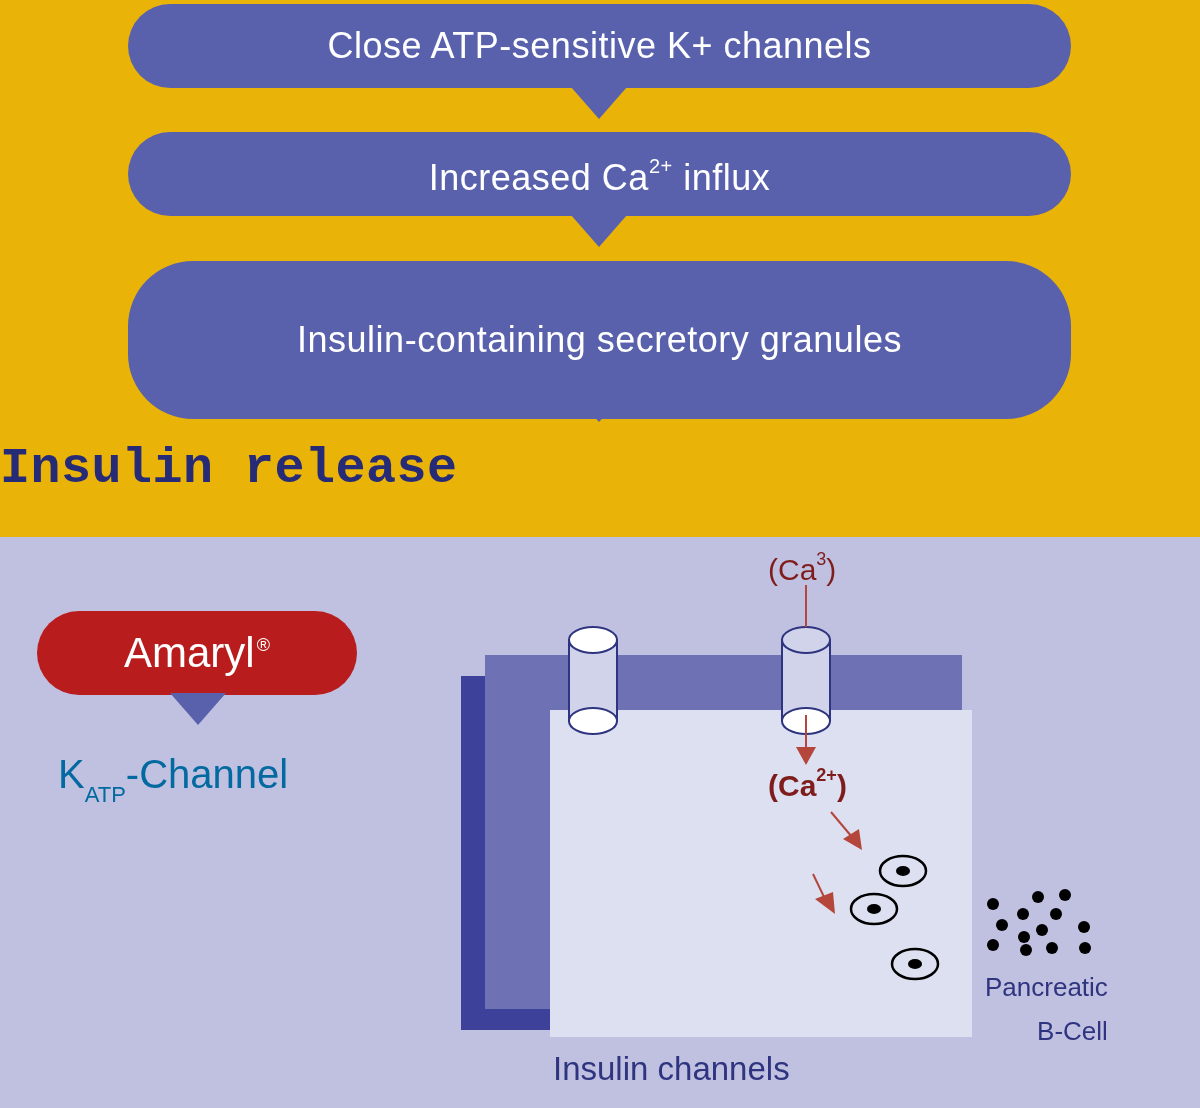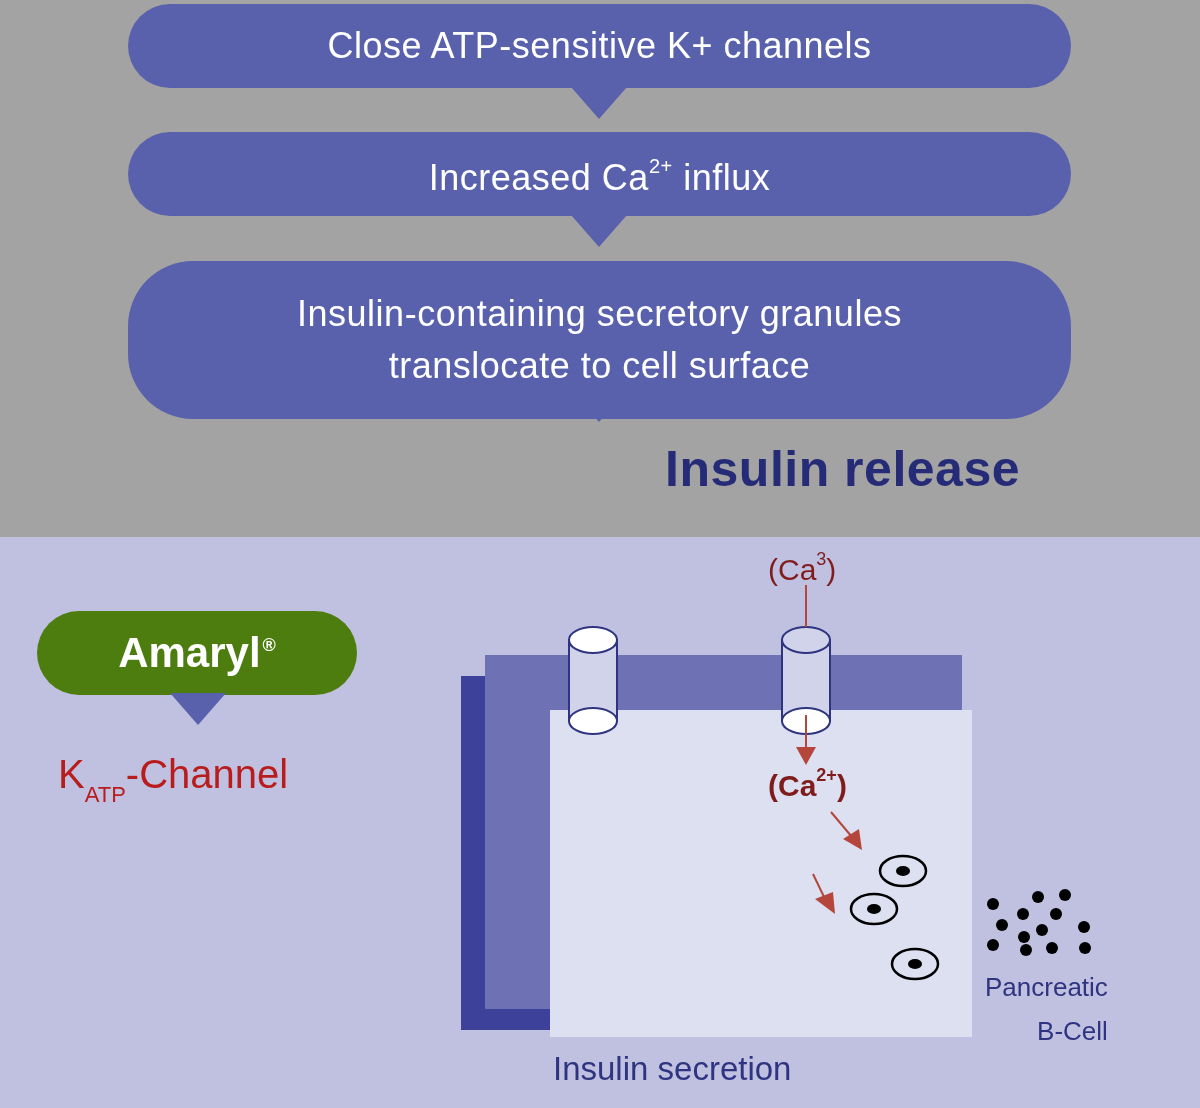--- a/index.html
+++ b/index.html
@@ -1,21 +1,21 @@
 <!DOCTYPE html>
 <html><head>
 <meta charset="utf-8">
 <style>
   html, body { margin: 0; padding: 0; }
   body {
     width: 1200px; height: 1108px; overflow: hidden; position: relative;
     font-family: "Liberation Sans", "DejaVu Sans", sans-serif;
     background: #ECECF5;
   }
-  .top { position: absolute; left: 0; top: 0; width: 1200px; height: 537px; background: #a3a3a3; }
+  .top { position: absolute; left: 0; top: 0; width: 1200px; height: 537px; background: #eab308; }
   .bottom { position: absolute; left: 0; top: 537px; width: 1200px; height: 571px; background: #C0C0E0; }
 
   .bubble {
     position: absolute; left: 128px; width: 943px;
     background: #5961AD; color: #fff;
     border-radius: 45px;
     display: flex; align-items: center; justify-content: center; text-align: center;
     font-size: 36px; letter-spacing: 0.5px; line-height: 50px;
   }
   .tail {
@@ -26,38 +26,39 @@
   .b1 { top: 4px; height: 84px; }
   .t1 { left: 571px; top: 87px; }
   .b2 { top: 132px; height: 84px; justify-content: center; }
   .t2 { left: 571px; top: 215px; }
   .b3 { top: 261px; height: 158px; border-radius: 65px; line-height: 52px; }
   .t3 { left: 571px; top: 390px; }
   .b2 sup { font-size: 20px; position: relative; top: -4px; }
 
   .release {
     position: absolute; left: 0; width: 1020px; top: 440px;
-    text-align: right; font-size: 50px; font-weight: bold; color: #262B78;
+    text-align: left; font-size: 50px; font-weight: bold; color: #262B78;
     letter-spacing: 0.5px;
+    font-family: Liberation Mono, monospace;
   }
 
   .amaryl {
     position: absolute; left: 37px; top: 611px; width: 320px; height: 84px;
-    background: #4d7c0f; border-radius: 42px; color: #fff;
+    background: #b91c1c; border-radius: 42px; color: #fff;
     display: flex; align-items: center; justify-content: center;
-    font-size: 42px; font-weight: bold;
+    font-size: 42px; font-weight: normal;
   }
   .amaryl sup { font-size: 18px; position: relative; top: -8px; margin-left: 2px; }
   .amaryl-tail {
     position: absolute; left: 170px; top: 693px; width: 0; height: 0;
     border-left: 28px solid transparent; border-right: 28px solid transparent;
     border-top: 32px solid #5961AD;
   }
   .katp {
-    position: absolute; left: 58px; top: 752px; font-size: 40px; color: #b91c1c;
+    position: absolute; left: 58px; top: 752px; font-size: 40px; color: #0369a1;
   }
   .katp .sub { font-size: 22px; position: relative; top: 14px; }
 
   .cell-svg { position: absolute; left: 0; top: 537px; }
 
   .label-dark { position: absolute; font-size: 30px; color: #7f1d1d; }
   .ca3 { left: 768px; top: 553px; }
   .ca2 { left: 768px; top: 769px; font-weight: bold; }
   .label-dark sup { font-size: 18px; position: relative; top: -4px; }
 
@@ -74,21 +75,20 @@
   <div class="tail t1"></div>
 
   <div class="bubble b2">
     <span><span>Increased Ca</span><sup>2+</sup><span> influx</span></span>
   </div>
   <div class="tail t2"></div>
 
   <div class="bubble b3">
     <div>
       <div>Insulin-containing secretory granules</div>
-      <div>translocate to cell surface</div>
     </div>
   </div>
   <div class="tail t3"></div>
 
   <div class="release">Insulin release</div>
 </div>
 
 <div class="bottom"></div>
 
 <div class="amaryl">
@@ -166,13 +166,13 @@
   <span>(Ca</span><sup>3</sup><span>)</span>
 </div>
 <div class="label-dark ca2">
   <span>(Ca</span><sup>2+</sup><span>)</span>
 </div>
 
 <div class="pancreatic">
   <div>Pancreatic</div>
   <div>B-Cell</div>
 </div>
-<div class="secretion">Insulin secretion</div>
+<div class="secretion">Insulin channels</div>
 
 </body></html>

